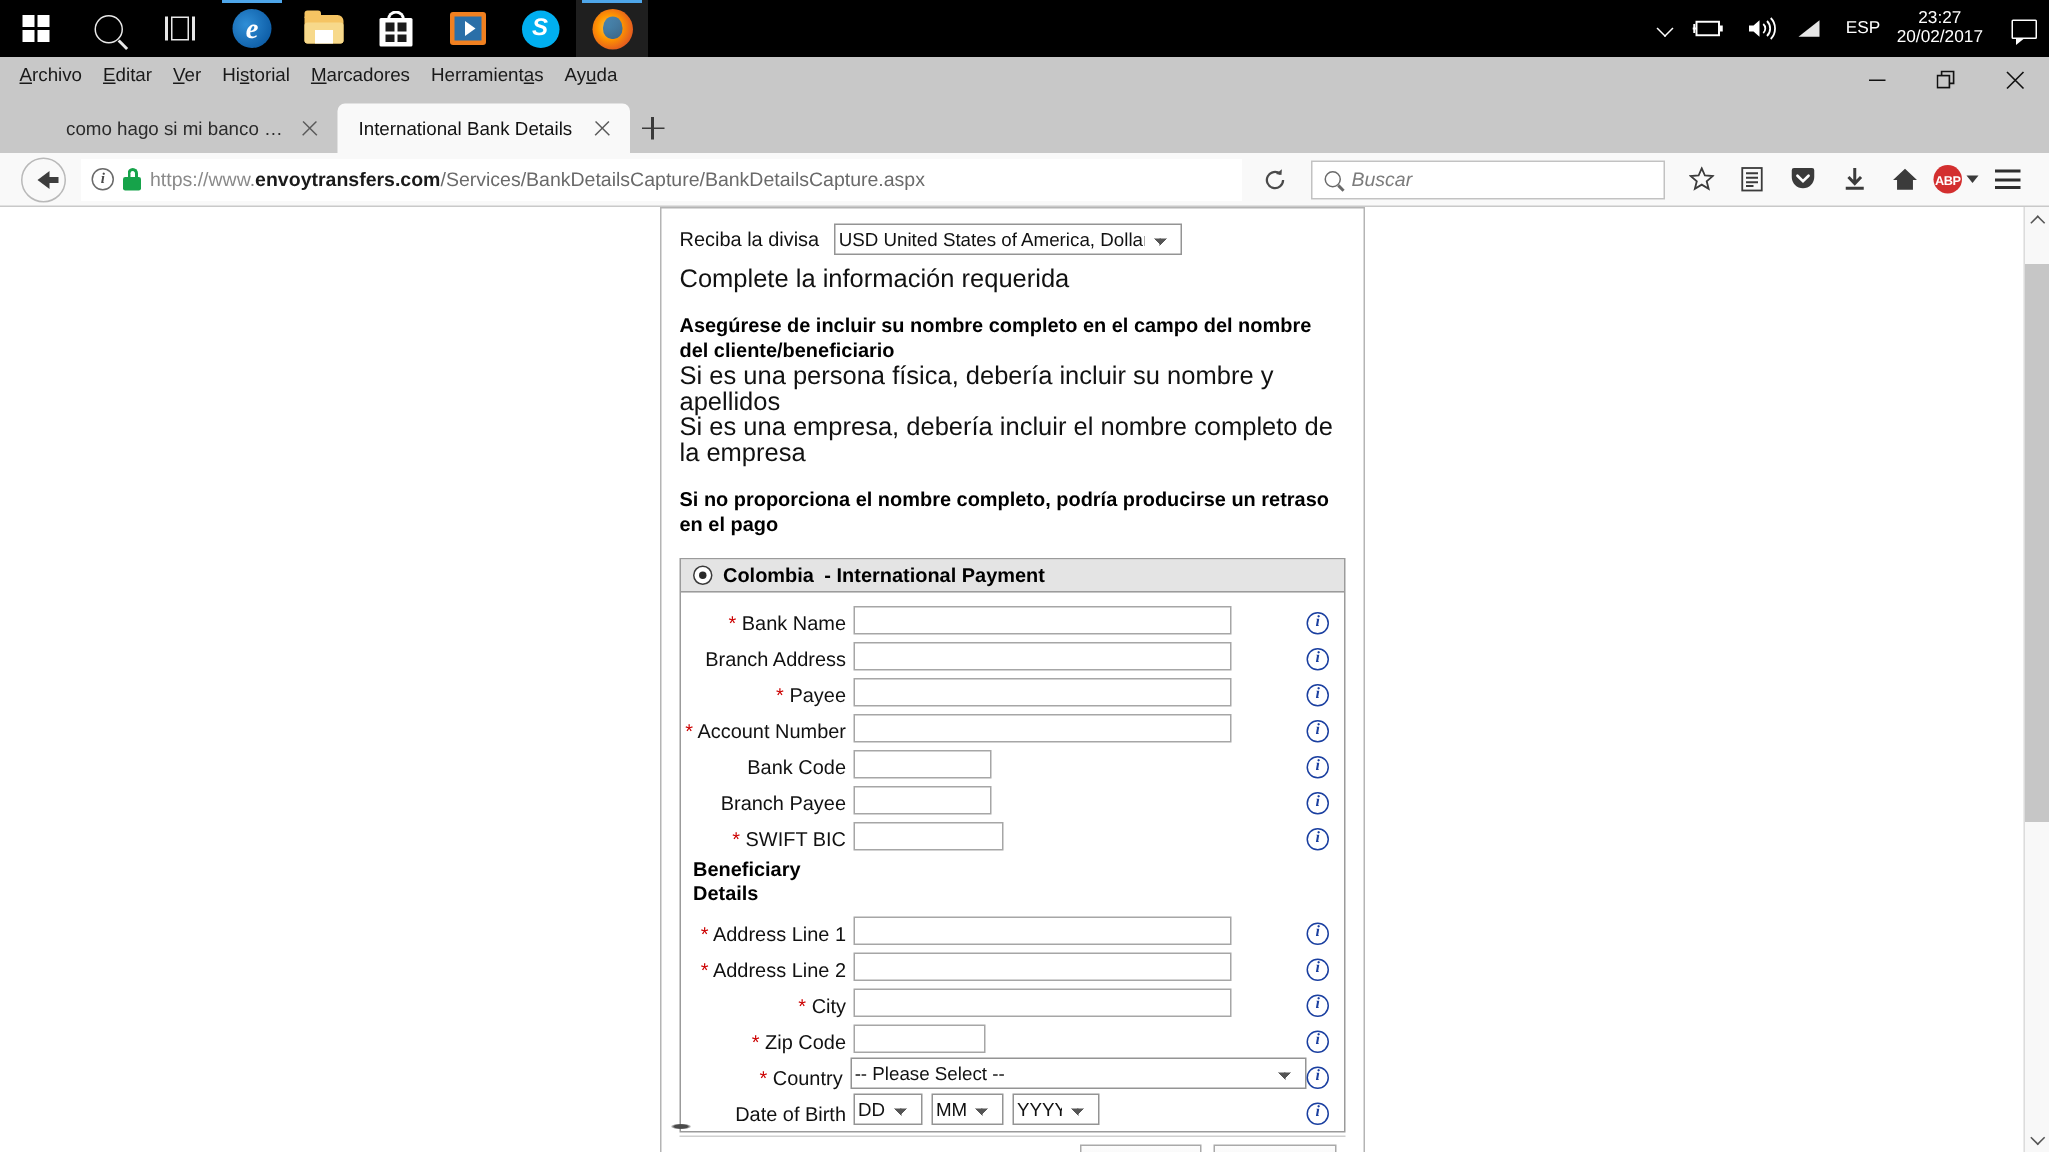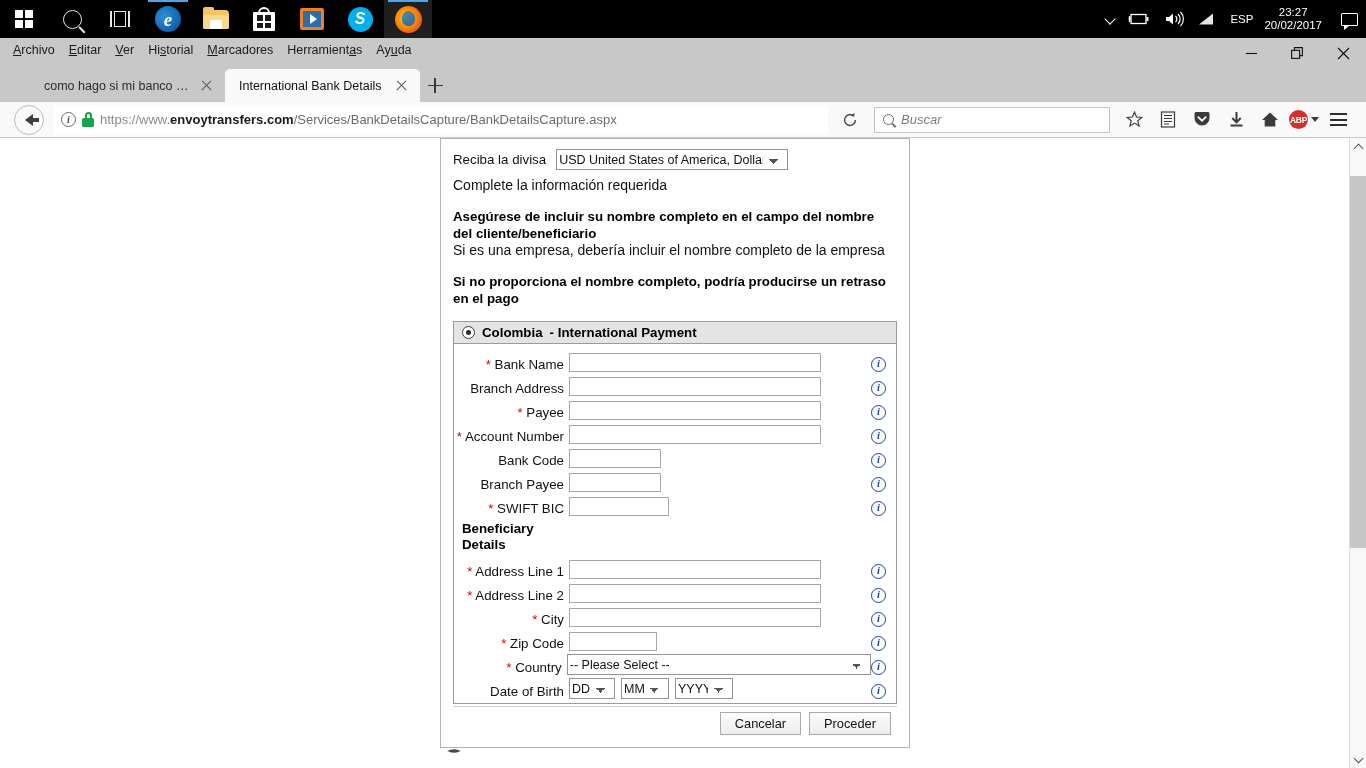--- a/index.html
+++ b/index.html
@@ -201,21 +201,21 @@
     border:1px solid #949494; background:#fff; height:21px; padding:1px 2px;
     -webkit-appearance:none; appearance:none;
     background-image:
       linear-gradient(45deg, transparent 50%, #555 50%),
       linear-gradient(135deg, #555 50%, transparent 50%);
     background-position: calc(100% - 13px) 9px, calc(100% - 9px) 9px;
     background-size: 5px 5px, 5px 5px;
     background-repeat: no-repeat;
     padding-right:24px;
   }
-  .line-13 { font-size:14px; color:#111; line-height:17px; }
+  .line-13 { font-size:17px; color:#111; line-height:17px; }
   .bold-note { font-weight:700; font-size:13.3px; color:#000; line-height:17px; }
   .gap { height:14px; }
 
   
   #country-panel {
     margin-top:14px; border:1px solid #9b9b9b; background:#fff;
   }
   #country-head {
     background:#e4e4e4; border-bottom:1px solid #9b9b9b;
     padding:3px 8px; display:flex; align-items:center; gap:7px;
@@ -493,20 +493,21 @@
       <select class="sel" style="width:232px;">
         <option>USD United States of America, Dollars</option>
       </select>
     </div>
 
     <div class="line-13">Complete la información requerida</div>
 
     <div class="gap"></div>
 
     <div class="bold-note">Asegúrese de incluir su nombre completo en el campo del nombre del cliente/beneficiario</div>
+    <div class="line-13">Si es una persona física, debería incluir su nombre y apellidos</div>
     <div class="line-13">Si es una empresa, debería incluir el nombre completo de la empresa</div>
 
     <div class="gap"></div>
 
     <div class="bold-note">Si no proporciona el nombre completo, podría producirse un retraso en el pago</div>
 
     <div id="country-panel">
       <div id="country-head">
         <span class="radio checked"></span>
         <span class="cname">Colombia</span>

